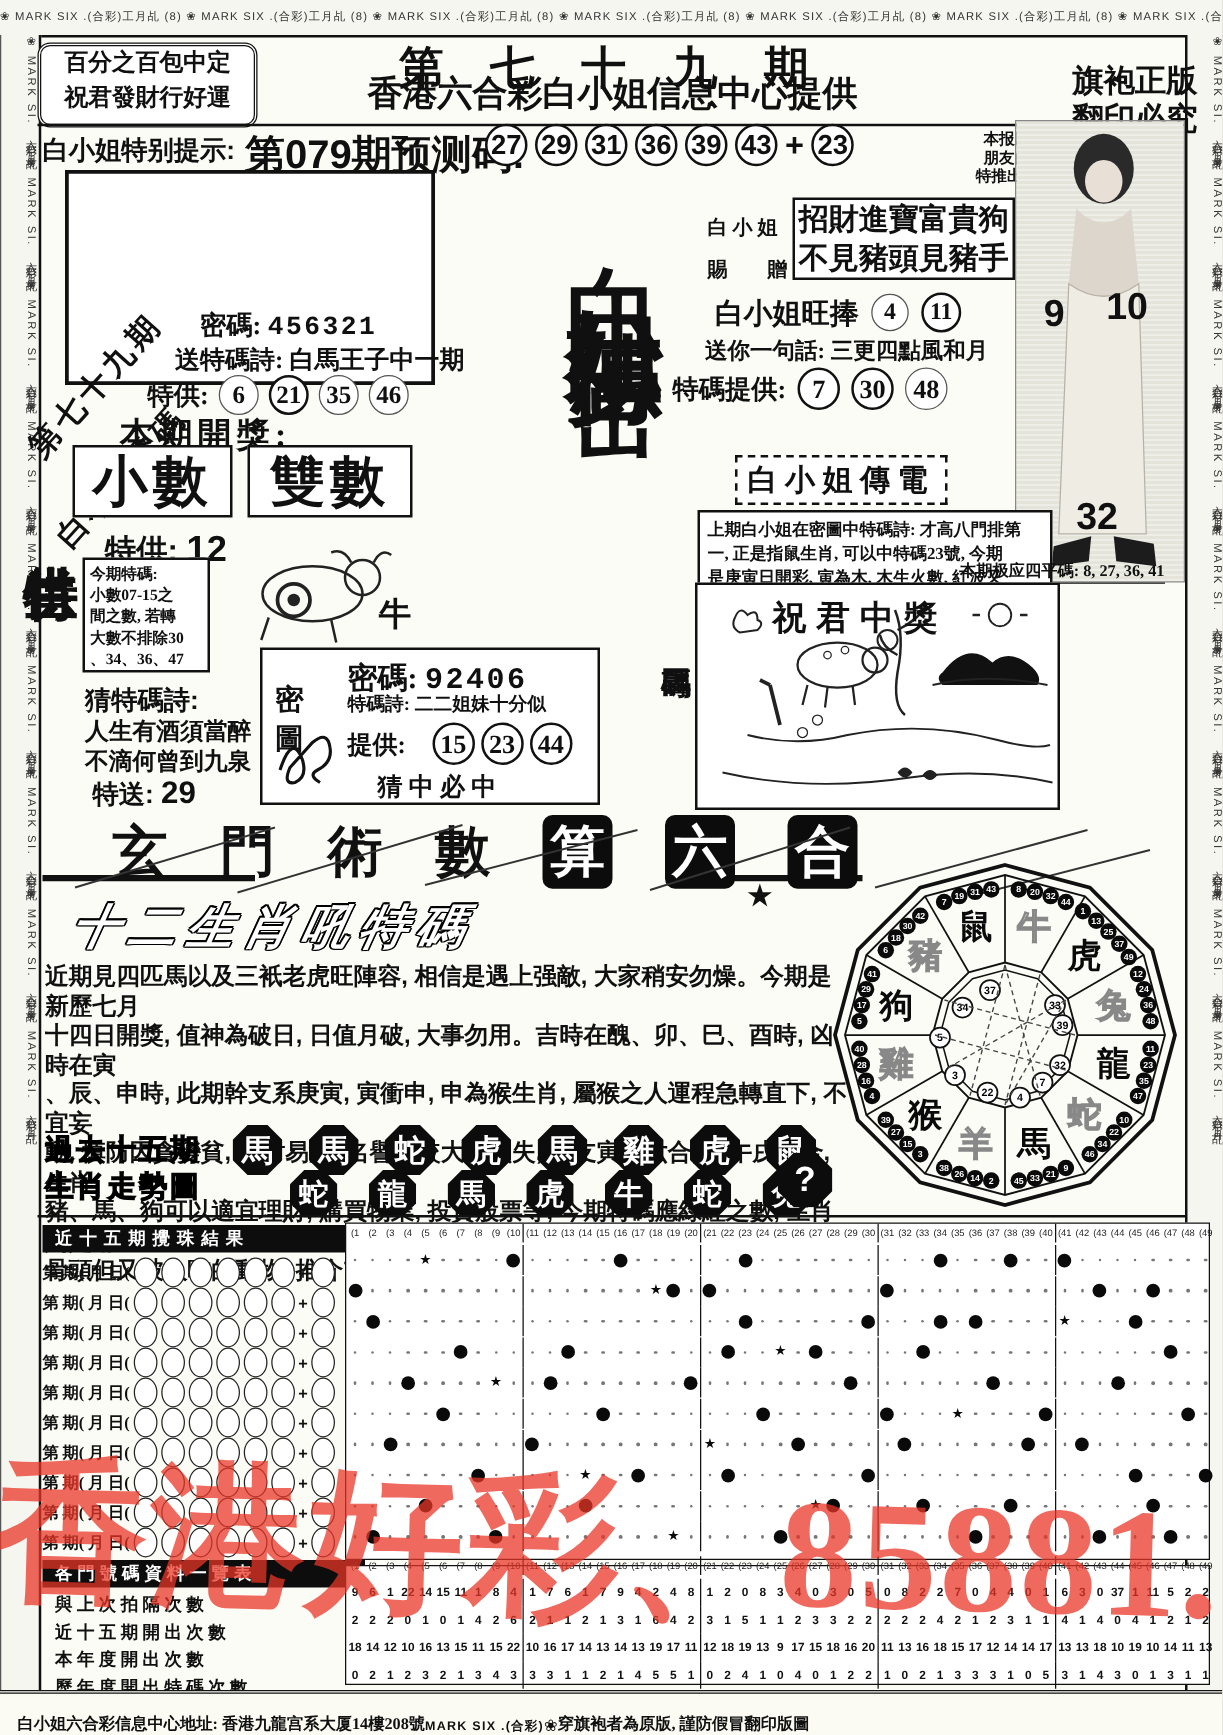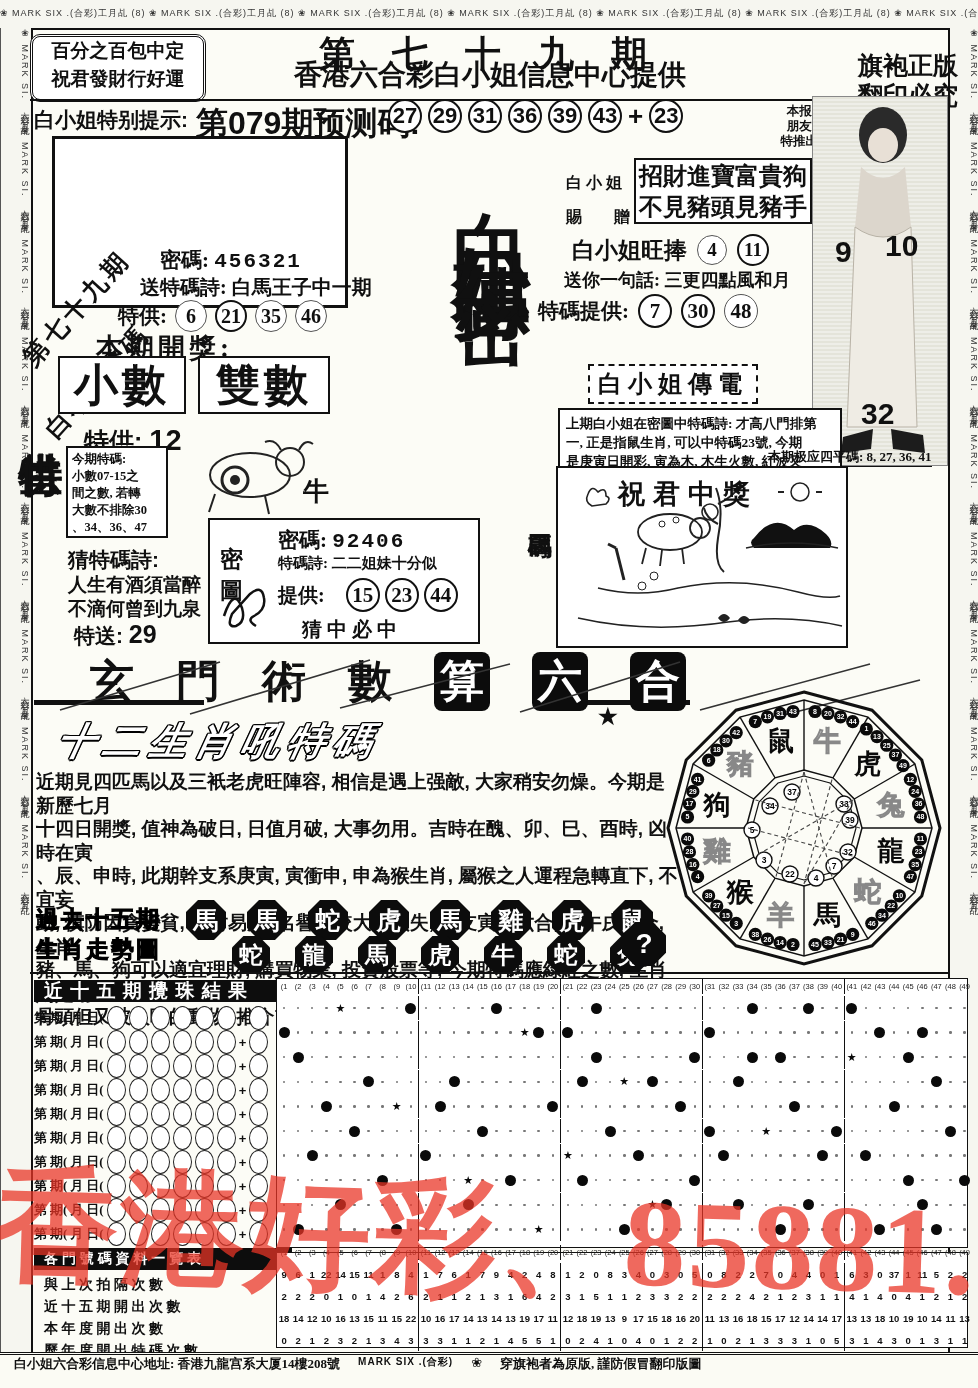--- a/index.html
+++ b/index.html
@@ -163,21 +163,21 @@
       <path d="M20 64 L14 82 M70 66 L74 84" stroke="#222" stroke-width="2"></path>
     </svg>
     <span class="serif b" style="position:absolute;left:108px;top:44px;font-size:26px;">牛</span>
   </div>
 
   <div class="abs frame" style="left:208px;top:518px;width:272px;height:126px;">
     <div class="abs serif b" style="left:10px;top:24px;font-size:23px;letter-spacing:8px;width:30px;">密圖</div>
     <svg class="abs" width="60" height="60" viewBox="0 0 60 60" style="left:6px;top:56px;">
       <path d="M8 40 Q18 10 26 32 Q30 46 20 50 Q10 52 16 38 L34 18 Q46 8 48 22 Q50 34 38 40 Q30 44 40 50" stroke="#111" stroke-width="2.5" fill="none"></path>
     </svg>
-    <div class="abs serif b" style="left:68px;top:6px;font-size:21px;">
+    <div class="abs serif b" style="left:68px;top:6px;font-size:24px;">
       <span>密碼:</span>
       <span class="mono" style="letter-spacing:2px;">92406</span>
     </div>
     <div class="abs serif b" style="left:68px;top:34px;font-size:15px;">
       <span>特碼詩:</span>
       <span>二二姐妹十分似</span>
     </div>
     <div class="abs serif b" style="left:68px;top:58px;font-size:20px;display:flex;align-items:center;gap:21px;">
       <span>提供:</span>
       <span id="mitu-nums" style="display:inline-flex;gap:5px;">
@@ -463,21 +463,21 @@
         <line x1="140" y1="84" x2="112.00000000000001" y2="188.49742261192858" stroke="#444" stroke-width="1.1" stroke-dasharray="4 3"></line>
         <line x1="168" y1="91.50257738807144" x2="140" y2="196" stroke="#444" stroke-width="1.1" stroke-dasharray="4 3"></line>
         <line x1="188.49742261192858" y1="112" x2="91.50257738807143" y2="168" stroke="#444" stroke-width="1.1" stroke-dasharray="4 3"></line>
         <line x1="196" y1="140" x2="91.50257738807144" y2="112" stroke="#444" stroke-width="1.1" stroke-dasharray="4 3"></line>
         <line x1="188.49742261192858" y1="168" x2="84" y2="140" stroke="#444" stroke-width="1.1" stroke-dasharray="4 3"></line>
         <line x1="188.49742261192858" y1="112" x2="140" y2="196" stroke="#444" stroke-width="1.1" stroke-dasharray="4 3"></line>
       </svg></div>
 
   <div class="abs" style="left:30px;top:972px;width:918px;border-top:2px solid #111;"></div>
 
-  <div class="abs bar" style="left:34px;top:980px;width:238px;height:22px;font-size:19px;">
+  <div class="abs bar" style="left:34px;top:980px;width:238px;height:22px;font-size:14px;font-family:Liberation Serif, serif;">
     <span style="letter-spacing:1px;">近 十 五 期 攪 珠 結 果</span>
   </div>
   <div class="abs" id="res-rows" style="left:34px;top:1006px;width:238px;">
       <div class="res-row" style="height: 24px;">
         <span style="font-family: &quot;Liberation Serif&quot;, serif;">第</span>
         <span style="font-family: &quot;Liberation Serif&quot;, serif;">期(</span>
         <span style="font-family: &quot;Liberation Serif&quot;, serif;">月</span>
         <span style="font-family: &quot;Liberation Serif&quot;, serif;">日(</span>
         <span class="oval"></span>
         <span class="oval"></span>
@@ -3011,19 +3011,19 @@
         </span>
         <span class="gcell">
           <span class="gnum">1</span>
         </span>
       </div>
     </div>
 
   <div class="abs watermark" style="left:-6px;top:1158px;font-size:124px;transform:rotate(1.6deg);letter-spacing:2px;opacity:.9;">香港好彩、85881.cc</div>
 
   <div class="abs" style="left:0;top:1352px;width:978px;height:36px;border-top:3px double #111;background:#fbfbf4;
-              display:flex;align-items:flex-start;gap:18px;padding:0 14px;box-sizing:border-box;">
+              display:flex;align-items:flex-end;padding:0 14px;box-sizing:border-box;">
     <span class="serif b" style="font-size:13px;">白小姐六合彩信息中心地址: 香港九龍宫系大厦14樓208號</span>
     <span style="font-size:10px;font-weight:bold;letter-spacing:1px;">MARK SIX .(合彩)</span>
     <span style="font-size:13px;">❀</span>
     <span class="serif b" style="font-size:13px;">穿旗袍者為原版, 謹防假冒翻印版圖</span>
   </div>
 </div>
 
 </body></html>

